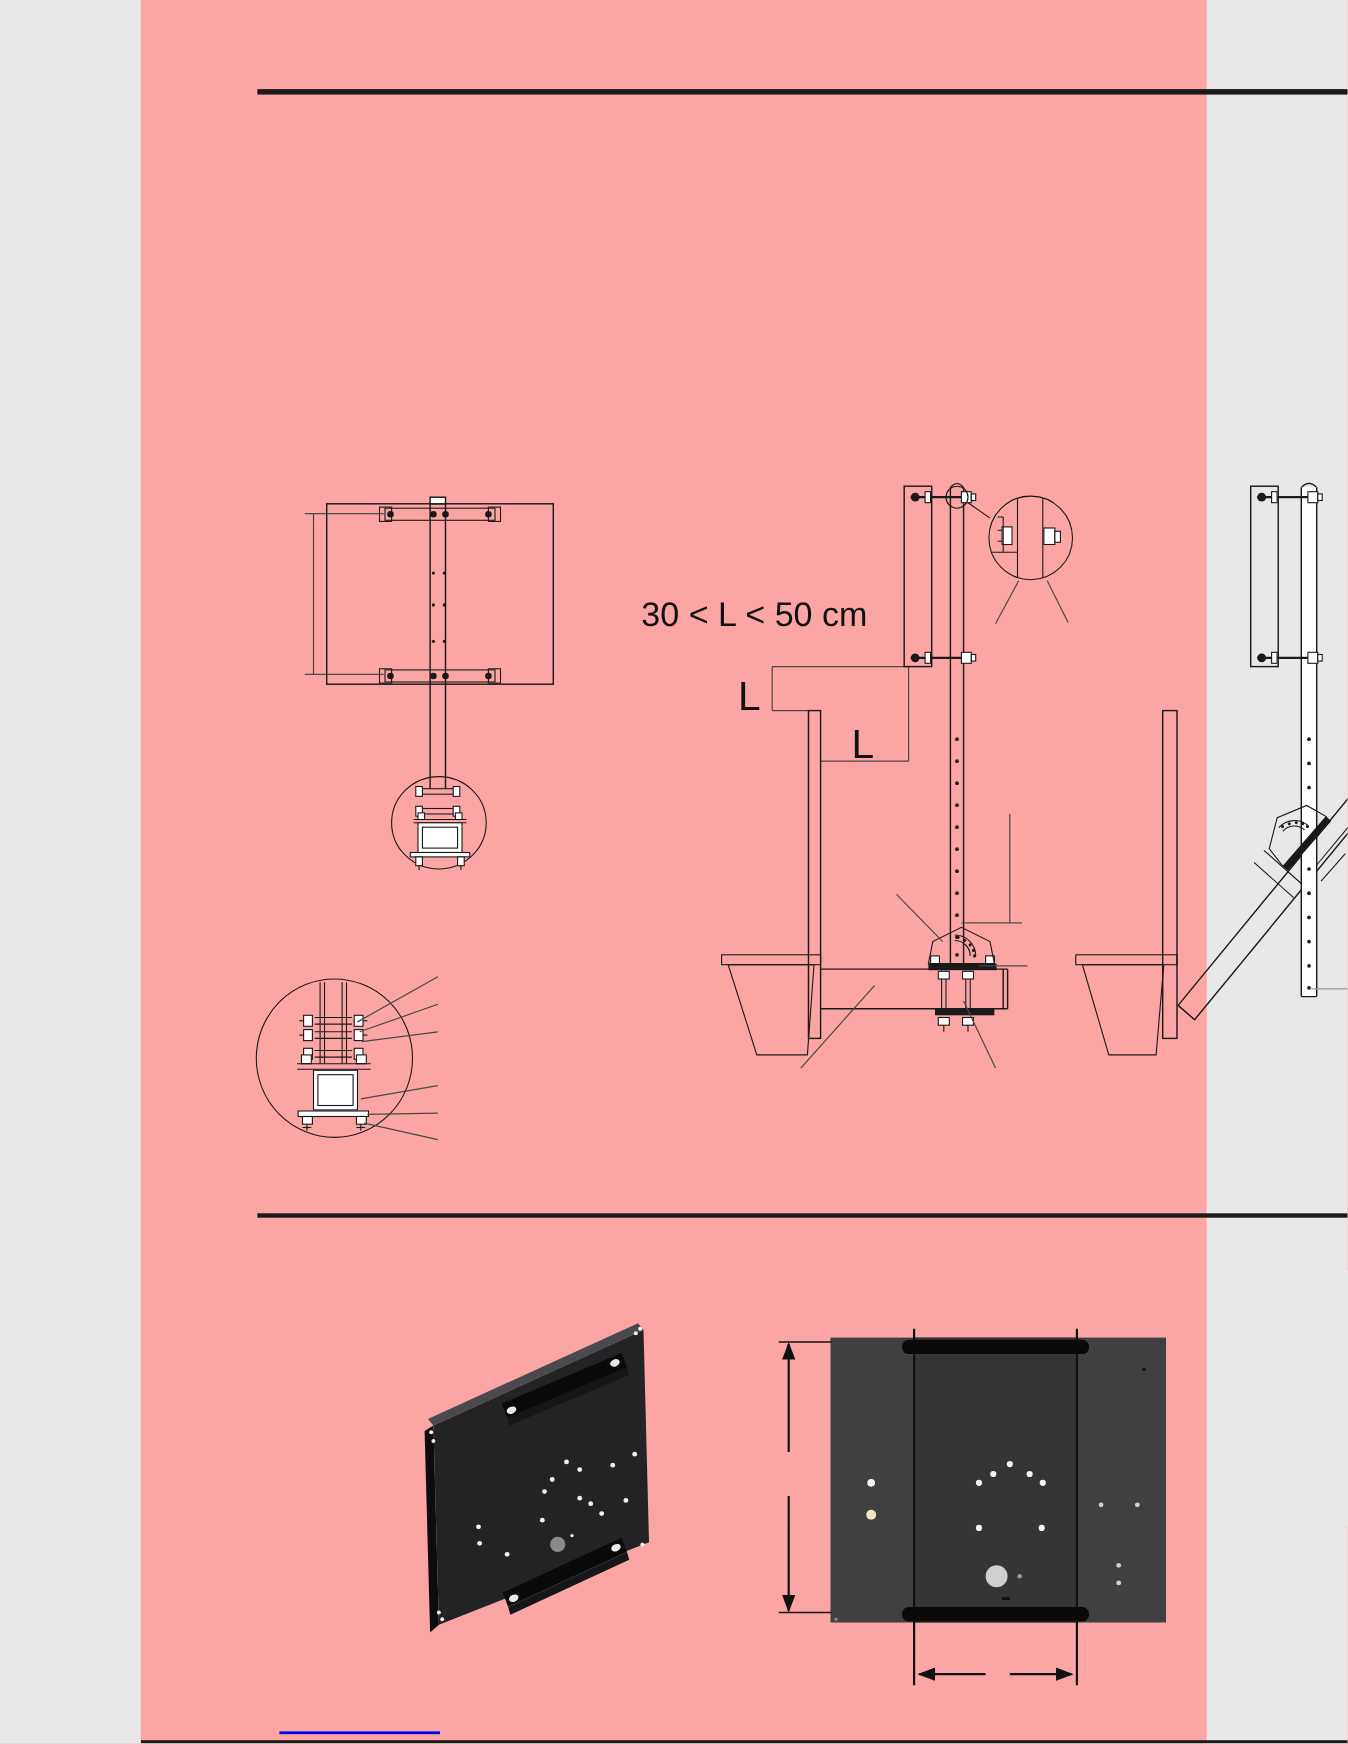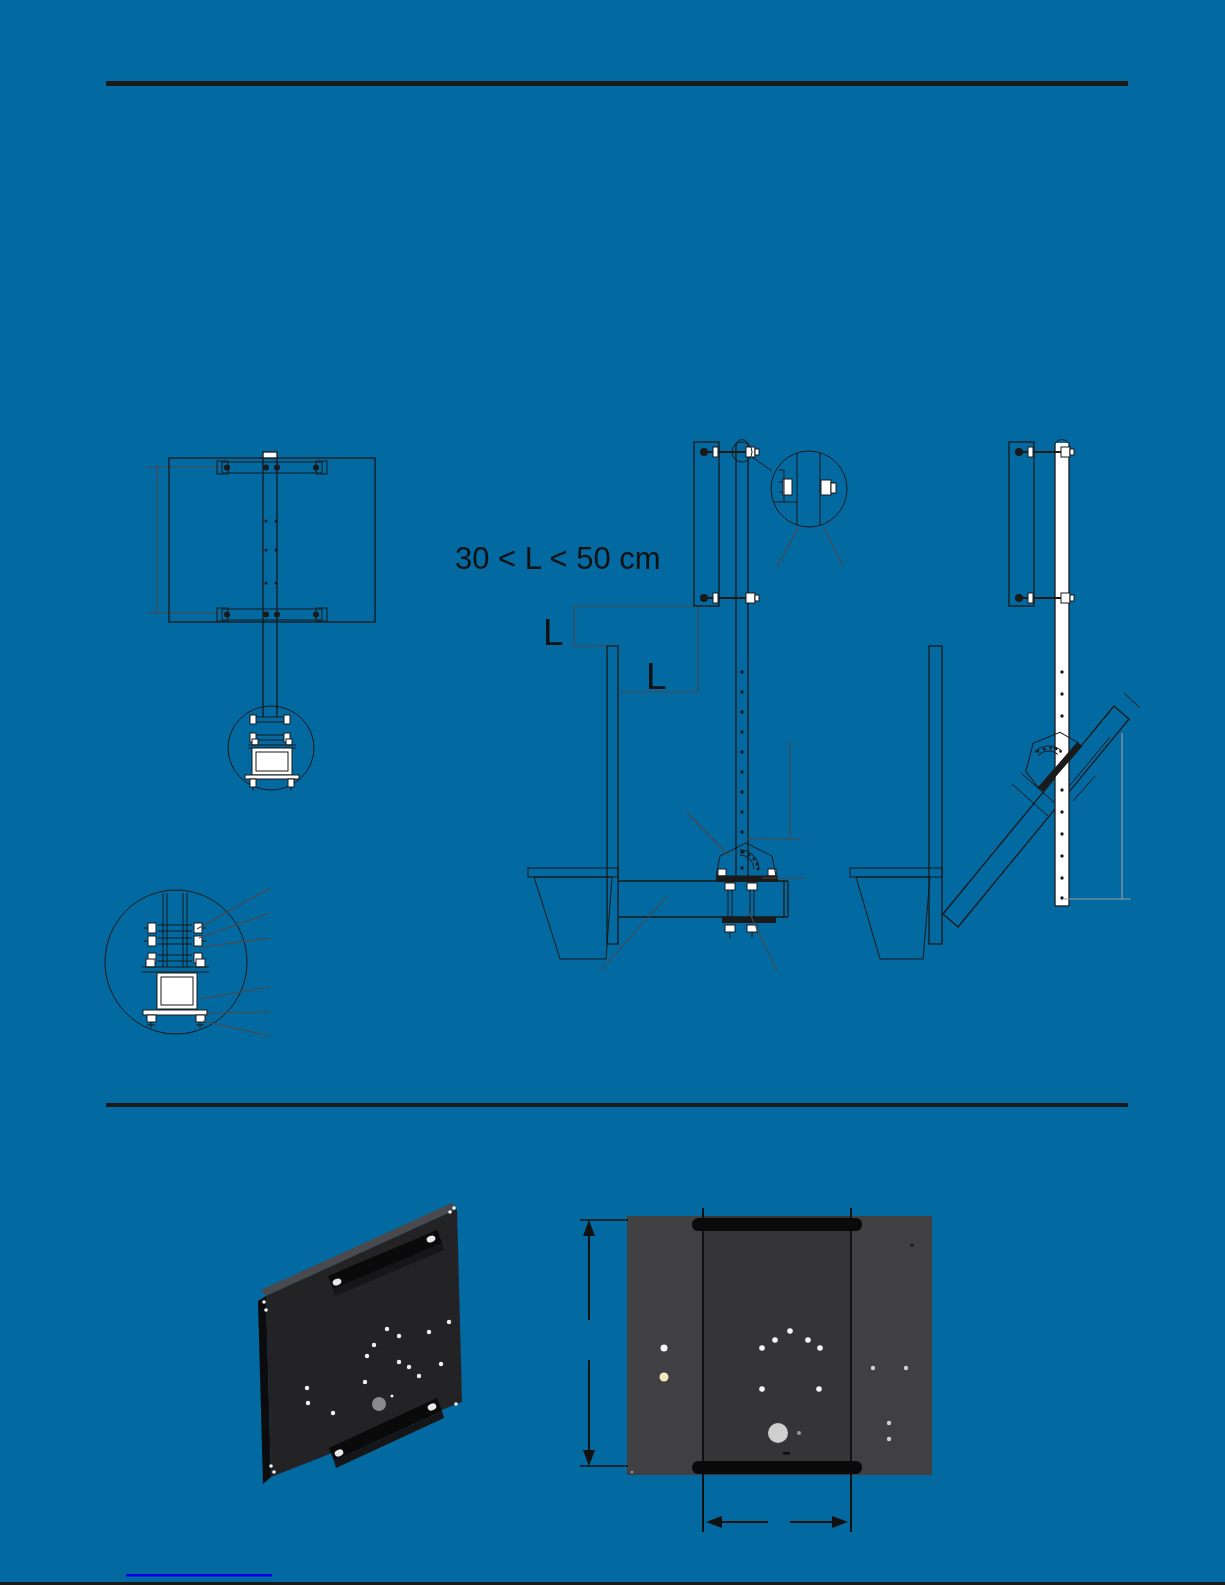--- a/index.html
+++ b/index.html
@@ -1,16 +1,16 @@
 <!DOCTYPE html>
 <html><head>
 <meta charset="utf-8">
 <style>
   html,body{margin:0;padding:0;background:#e8e8e8;}
-  .page{position:relative;width:1225px;height:1585px;background:#0369a1;margin:0 auto;
+  .page{position:relative;width:969px;height:1585px;background:#fca5a5;margin:0 auto;
         font-family:"Liberation Sans", sans-serif;}
   svg{display:block}
   .ink{stroke:#1a1a1a;fill:none;stroke-width:1.3px;}
   .thin{stroke:#1a1a1a;fill:none;stroke-width:1px;}
   .dim{stroke:#4a4a4a;fill:none;stroke-width:1.1px;}
   .dimg{stroke:#9a9a9a;fill:none;stroke-width:1.2px;}
   .fillink{fill:#1a1a1a;stroke:none;}
   .lbl{fill:#111;font-family:"Liberation Sans", sans-serif;}
 </style>
 </head>

